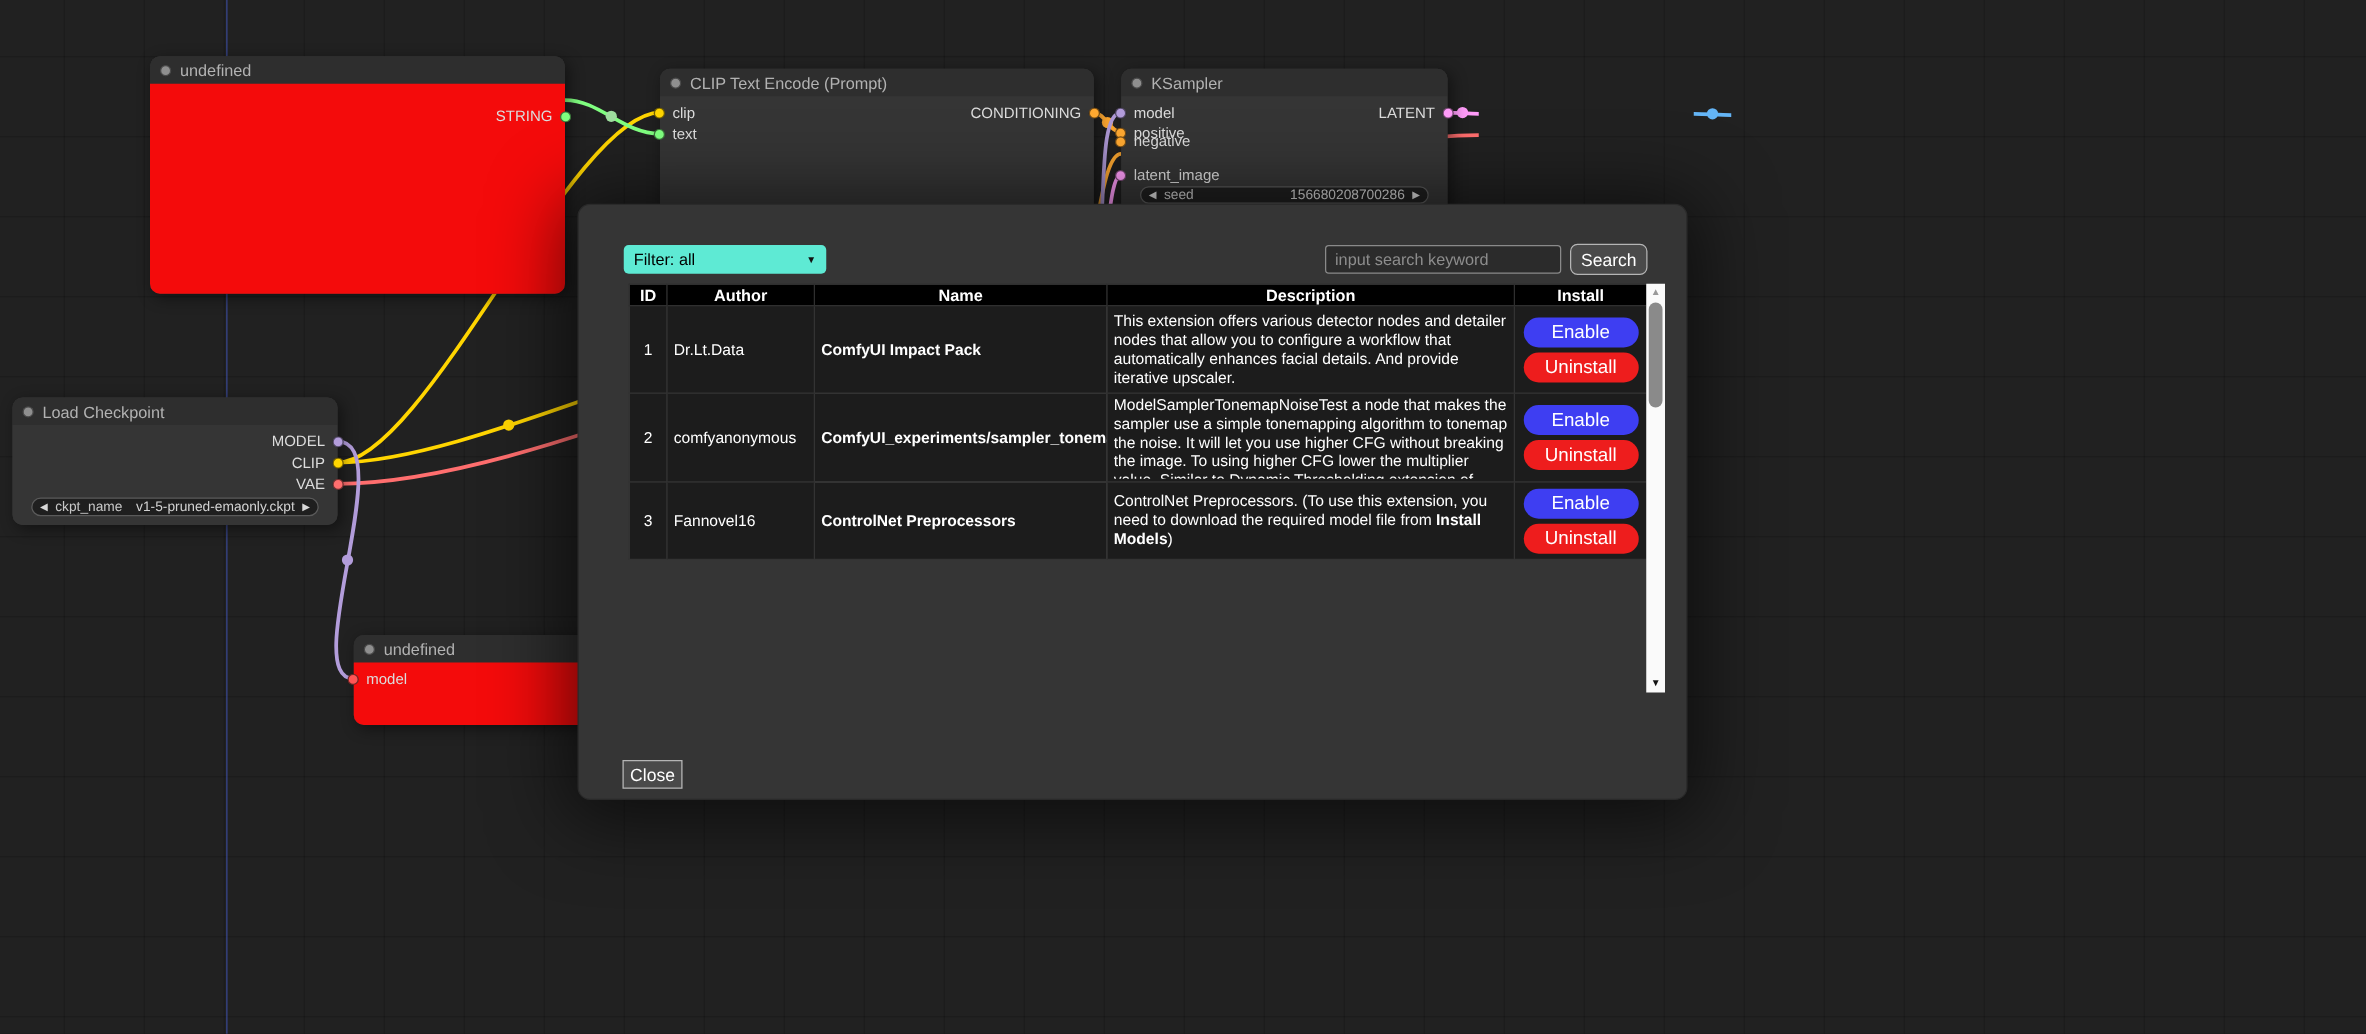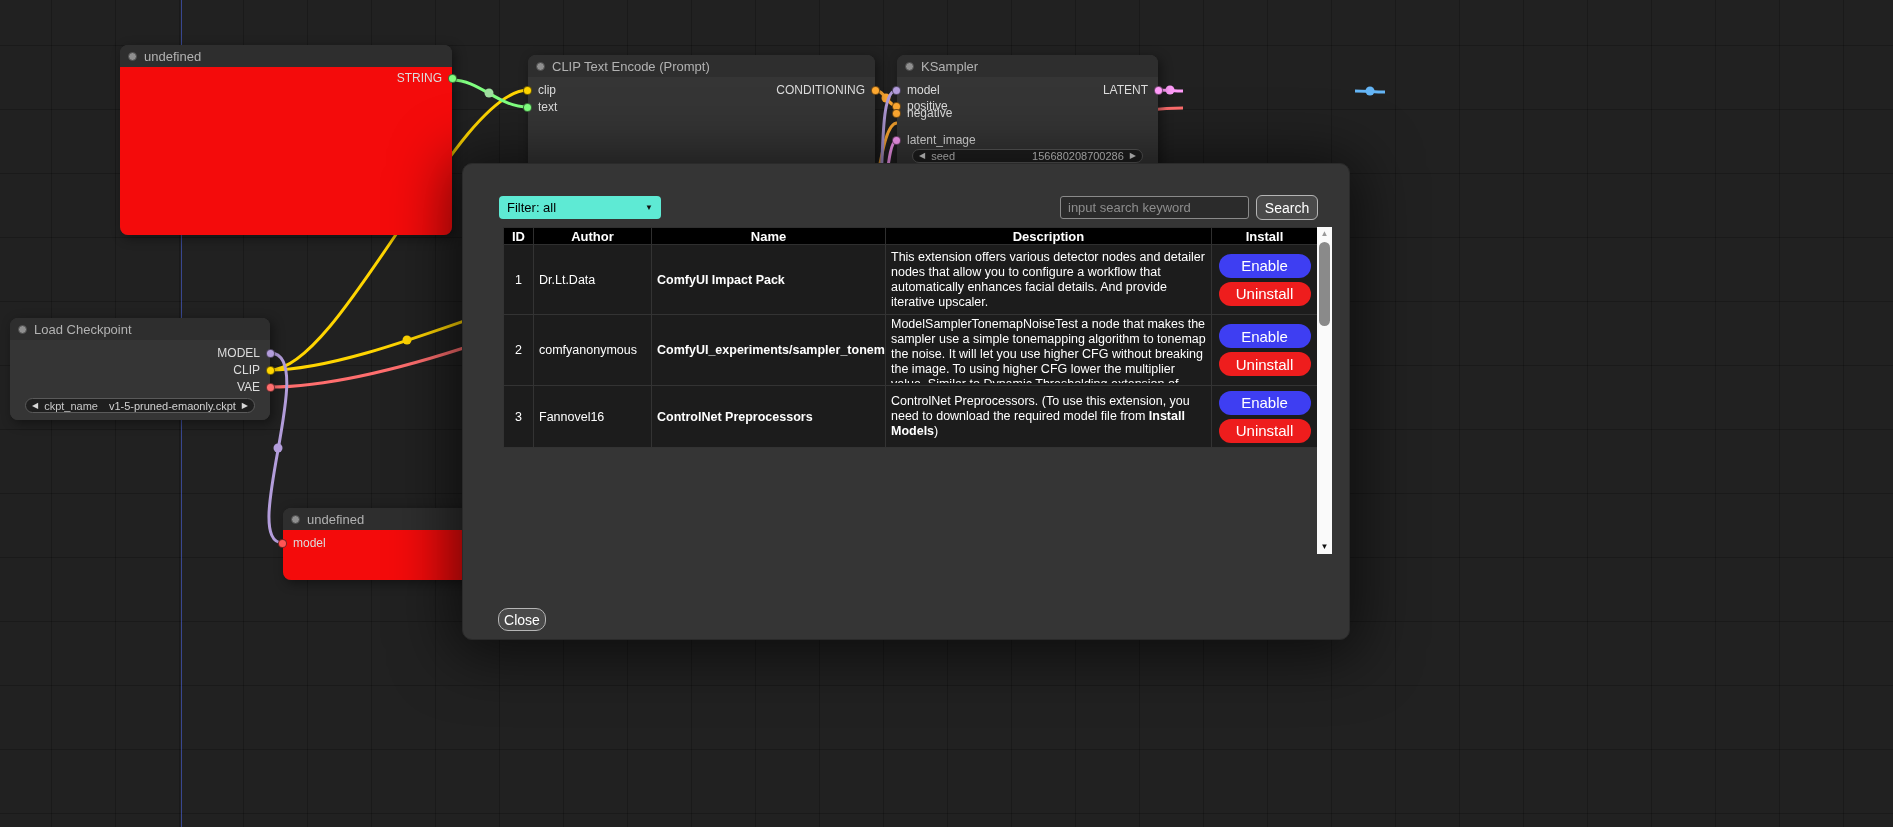--- a/index.html
+++ b/index.html
@@ -94,21 +94,21 @@
   .scrollbar { position:absolute; left:814px; top:0; width:15px; height:327px;
     background:#fafafa; }
   .sb-up { position:absolute; top:0; left:0; width:15px; height:14px;
     color:#999; font-size:8px; text-align:center; line-height:14px; cursor:pointer; }
   .sb-thumb { position:absolute; top:15px; left:2px; width:11px; height:84px;
     background:#8a8a8a; border-radius:6px; cursor:pointer; }
   .sb-down { position:absolute; bottom:0; left:0; width:15px; height:14px;
     color:#111; font-size:8px; text-align:center; line-height:14px; cursor:pointer; }
 
   .close-btn { position:absolute; left:35px; top:444px; width:48px; height:23px;
-    background:#4a4a4a; border:1px solid #b5b5b5; border-radius:10px;
+    background:#4a4a4a; border:1px solid #b5b5b5; border-radius:0;
     color:#fff; font-size:14px; cursor:pointer; }
 </style>
 </head>
 <body>
 
 <div id="canvas">
   <div class="axis-line"></div>
 
   <svg id="wires" width="1893" height="827" viewBox="0 0 1893 827">
 
@@ -141,21 +141,21 @@
     <path d="M1355,91 C1366,91 1374,92 1385,92" stroke="#64b5f6" stroke-width="3" fill="none"></path>
     <circle cx="1370" cy="91" r="4.5" fill="#64b5f6"></circle>
   </svg>
 
   <div class="node red" style="left:120px; top:45px; width:332px; height:190px;">
     <div class="node-title">
       <span class="title-dot"></span>
       <span>undefined</span>
     </div>
     <div class="node-body" style="height:168px;">
-      <div class="slot out" style="top:4px;">
+      <div class="slot out" style="top:19px;">
         <span class="slot-dot dot-string"></span>
         <span>STRING</span>
       </div>
     </div>
   </div>
 
   <div class="node" style="left:528px; top:55px; width:347px; height:200px;">
     <div class="node-title">
       <span class="title-dot"></span>
       <span>CLIP Text Encode (Prompt)</span>

